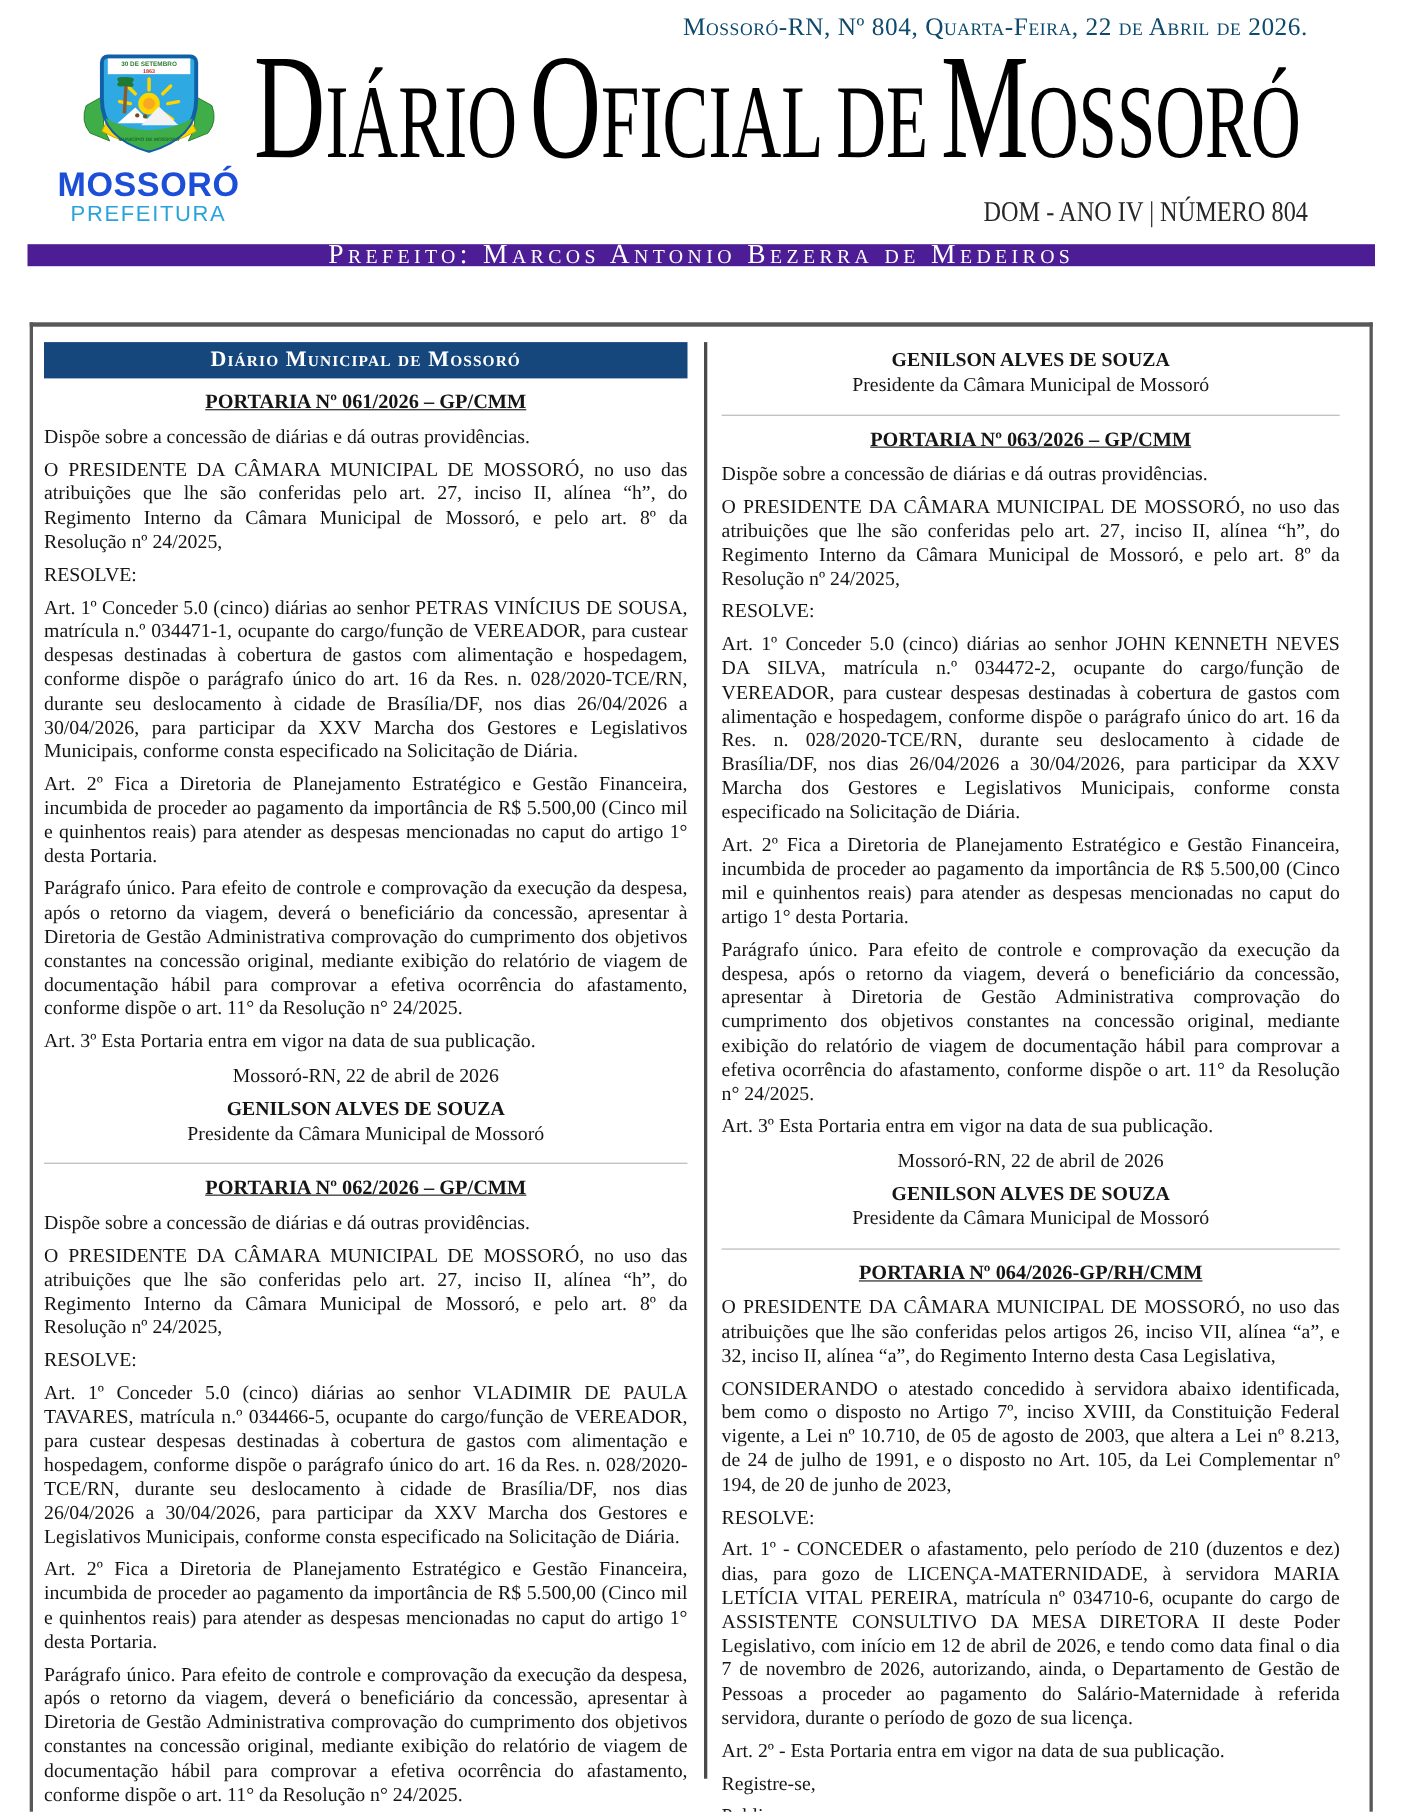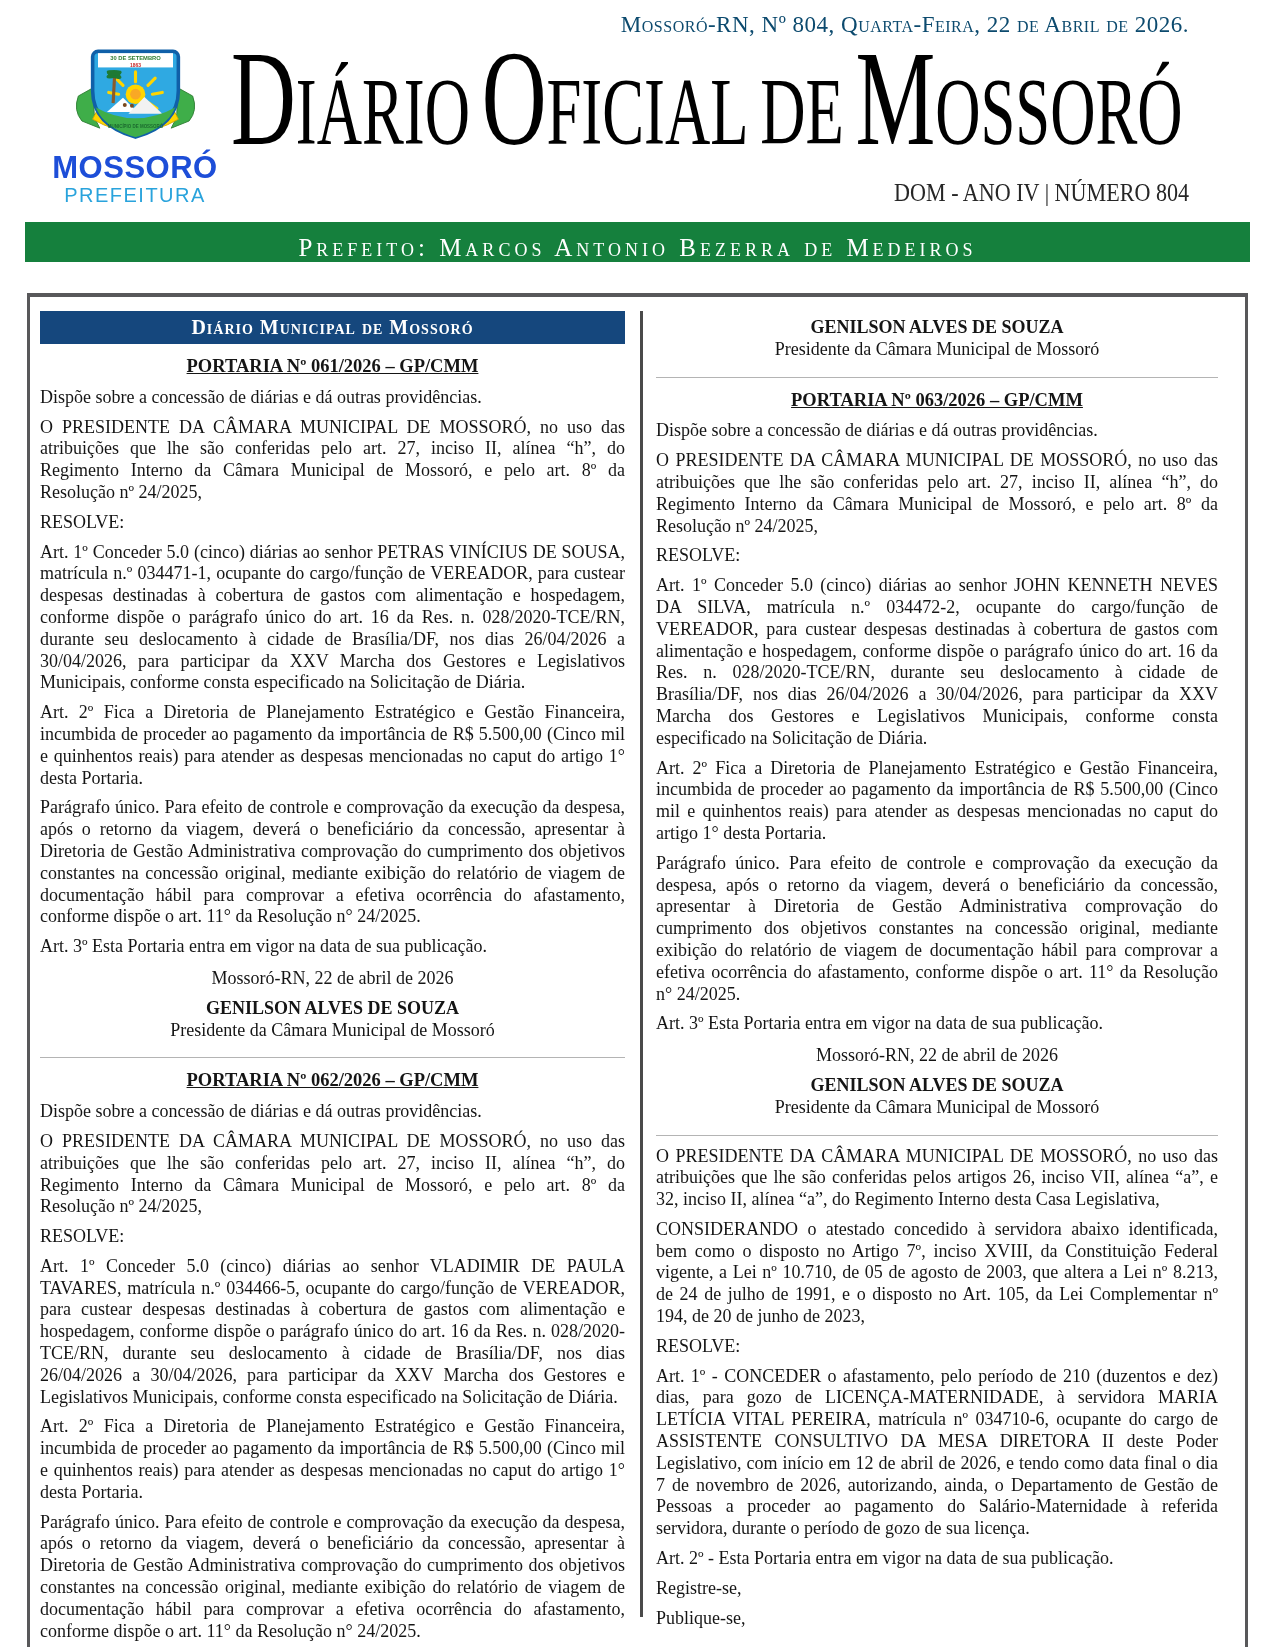--- a/index.html
+++ b/index.html
@@ -15,22 +15,22 @@
   .logo-city{font-family:"Liberation Sans",sans-serif;font-weight:bold;font-size:31px;
              color:#1d4ed8;letter-spacing:.5px;margin-top:2px;}
   .logo-sub{font-family:"Liberation Sans",sans-serif;font-size:20px;color:#29a3dc;
             letter-spacing:1.5px;margin-top:2px;}
   .gazette-title{position:absolute;left:231px;top:30px;margin:0;font-weight:normal;
             font-variant:small-caps;font-size:136px;line-height:1;color:#000;
             white-space:nowrap;word-spacing:-.12em;transform:scaleX(.66);
             transform-origin:left top;}
   .edition-line{position:absolute;top:178px;right:86px;font-size:26px;color:#262626;
             white-space:nowrap;transform:scaleX(.85);transform-origin:right center;}
-  .prefeito-banner{position:absolute;top:222px;left:25px;right:25px;height:40px;
-            background:#15803d;display:flex;align-items:flex-end;justify-content:center;}
+  .prefeito-banner{position:absolute;top:222px;left:25px;right:25px;height:20px;
+            background:#4c1d95;display:flex;align-items:center;justify-content:center;}
   .prefeito-banner span{color:#fff;font-variant:small-caps;font-size:25px;
             letter-spacing:4px;white-space:nowrap;}
 
   
   .content-box{margin:0 27px;height:1354px;border:3px solid #58585a;border-top-width:4px;
             border-bottom:none;display:flex;align-items:stretch;overflow:hidden;
             padding-left:10px;box-sizing:border-box;background:#fff;}
   .col{padding-top:12px;font-size:18px;line-height:21.8px;}
   .col-left{width:585px;}
   .col-right{width:562px;}
@@ -147,20 +147,21 @@
       <div class="blk p">O PRESIDENTE DA CÂMARA MUNICIPAL DE MOSSORÓ, no uso das atribuições que lhe são conferidas pelo art. 27, inciso II, alínea “h”, do Regimento Interno da Câmara Municipal de Mossoró, e pelo art. 8º da Resolução nº 24/2025,</div>
       <div class="blk p">RESOLVE:</div>
       <div class="blk p">Art. 1º Conceder 5.0 (cinco) diárias ao senhor JOHN KENNETH NEVES DA SILVA, matrícula n.º 034472-2, ocupante do cargo/função de VEREADOR, para custear despesas destinadas à cobertura de gastos com alimentação e hospedagem, conforme dispõe o parágrafo único do art. 16 da Res. n. 028/2020-TCE/RN, durante seu deslocamento à cidade de Brasília/DF, nos dias 26/04/2026 a 30/04/2026, para participar da XXV Marcha dos Gestores e Legislativos Municipais, conforme consta especificado na Solicitação de Diária.</div>
       <div class="blk p">Art. 2º Fica a Diretoria de Planejamento Estratégico e Gestão Financeira, incumbida de proceder ao pagamento da importância de R$ 5.500,00 (Cinco mil e quinhentos reais) para atender as despesas mencionadas no caput do artigo 1° desta Portaria.</div>
       <div class="blk p">Parágrafo único. Para efeito de controle e comprovação da execução da despesa, após o retorno da viagem, deverá o beneficiário da concessão, apresentar à Diretoria de Gestão Administrativa comprovação do cumprimento dos objetivos constantes na concessão original, mediante exibição do relatório de viagem de documentação hábil para comprovar a efetiva ocorrência do afastamento, conforme dispõe o art. 11° da Resolução n° 24/2025.</div>
       <div class="blk p">Art. 3º Esta Portaria entra em vigor na data de sua publicação.</div>
       <div class="blk center">Mossoró-RN, 22 de abril de 2026</div>
       <div class="blk name">GENILSON ALVES DE SOUZA</div>
       <div class="blk role">Presidente da Câmara Municipal de Mossoró</div>
       <hr class="blk rule">
+      <div class="blk title">PORTARIA Nº 064/2026-GP/RH/CMM</div>
       <div class="blk p">O PRESIDENTE DA CÂMARA MUNICIPAL DE MOSSORÓ, no uso das atribuições que lhe são conferidas pelos artigos 26, inciso VII, alínea “a”, e 32, inciso II, alínea “a”, do Regimento Interno desta Casa Legislativa,</div>
       <div class="blk p">CONSIDERANDO o atestado concedido à servidora abaixo identificada, bem como o disposto no Artigo 7º, inciso XVIII, da Constituição Federal vigente, a Lei nº 10.710, de 05 de agosto de 2003, que altera a Lei nº 8.213, de 24 de julho de 1991, e o disposto no Art. 105, da Lei Complementar nº 194, de 20 de junho de 2023,</div>
       <div class="blk p">RESOLVE:</div>
       <div class="blk p">Art. 1º - CONCEDER o afastamento, pelo período de 210 (duzentos e dez) dias, para gozo de LICENÇA-MATERNIDADE, à servidora MARIA LETÍCIA VITAL PEREIRA, matrícula nº 034710-6, ocupante do cargo de ASSISTENTE CONSULTIVO DA MESA DIRETORA II deste Poder Legislativo, com início em 12 de abril de 2026, e tendo como data final o dia 7 de novembro de 2026, autorizando, ainda, o Departamento de Gestão de Pessoas a proceder ao pagamento do Salário-Maternidade à referida servidora, durante o período de gozo de sua licença.</div>
       <div class="blk p">Art. 2º - Esta Portaria entra em vigor na data de sua publicação.</div>
       <div class="blk p">Registre-se,</div>
       <div class="blk p">Publique-se,</div>
     </section>
 </main>
 

